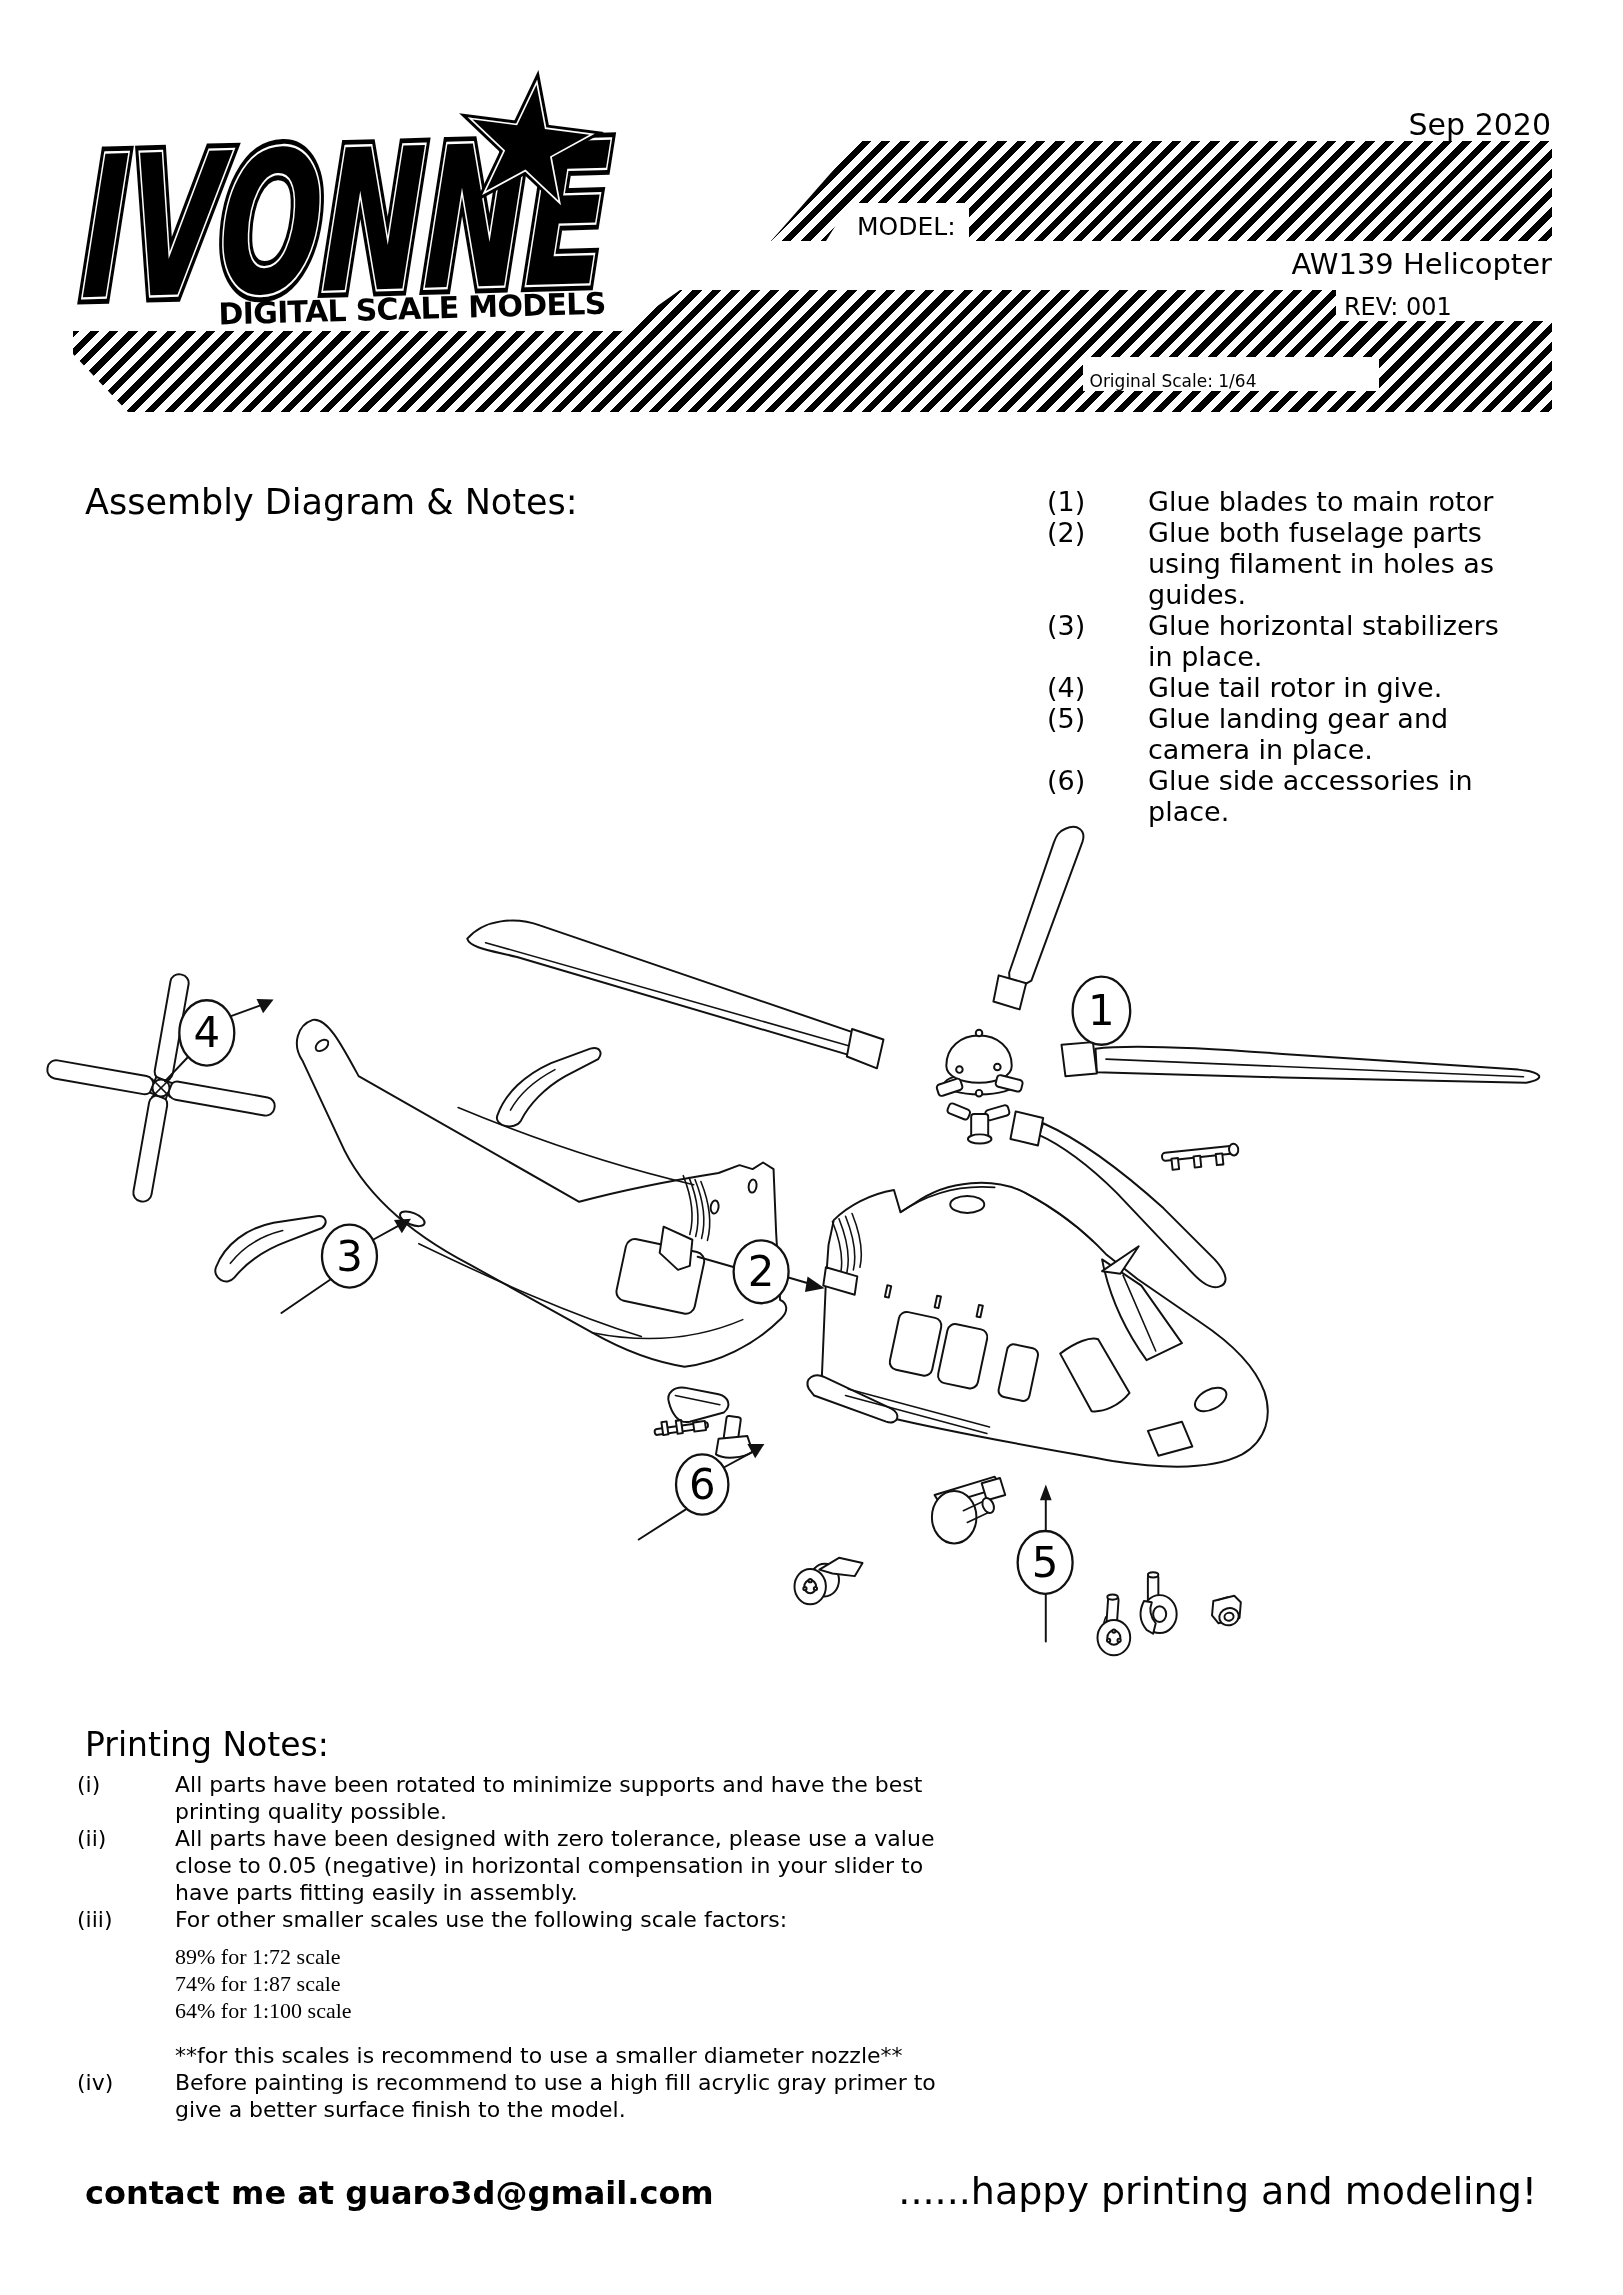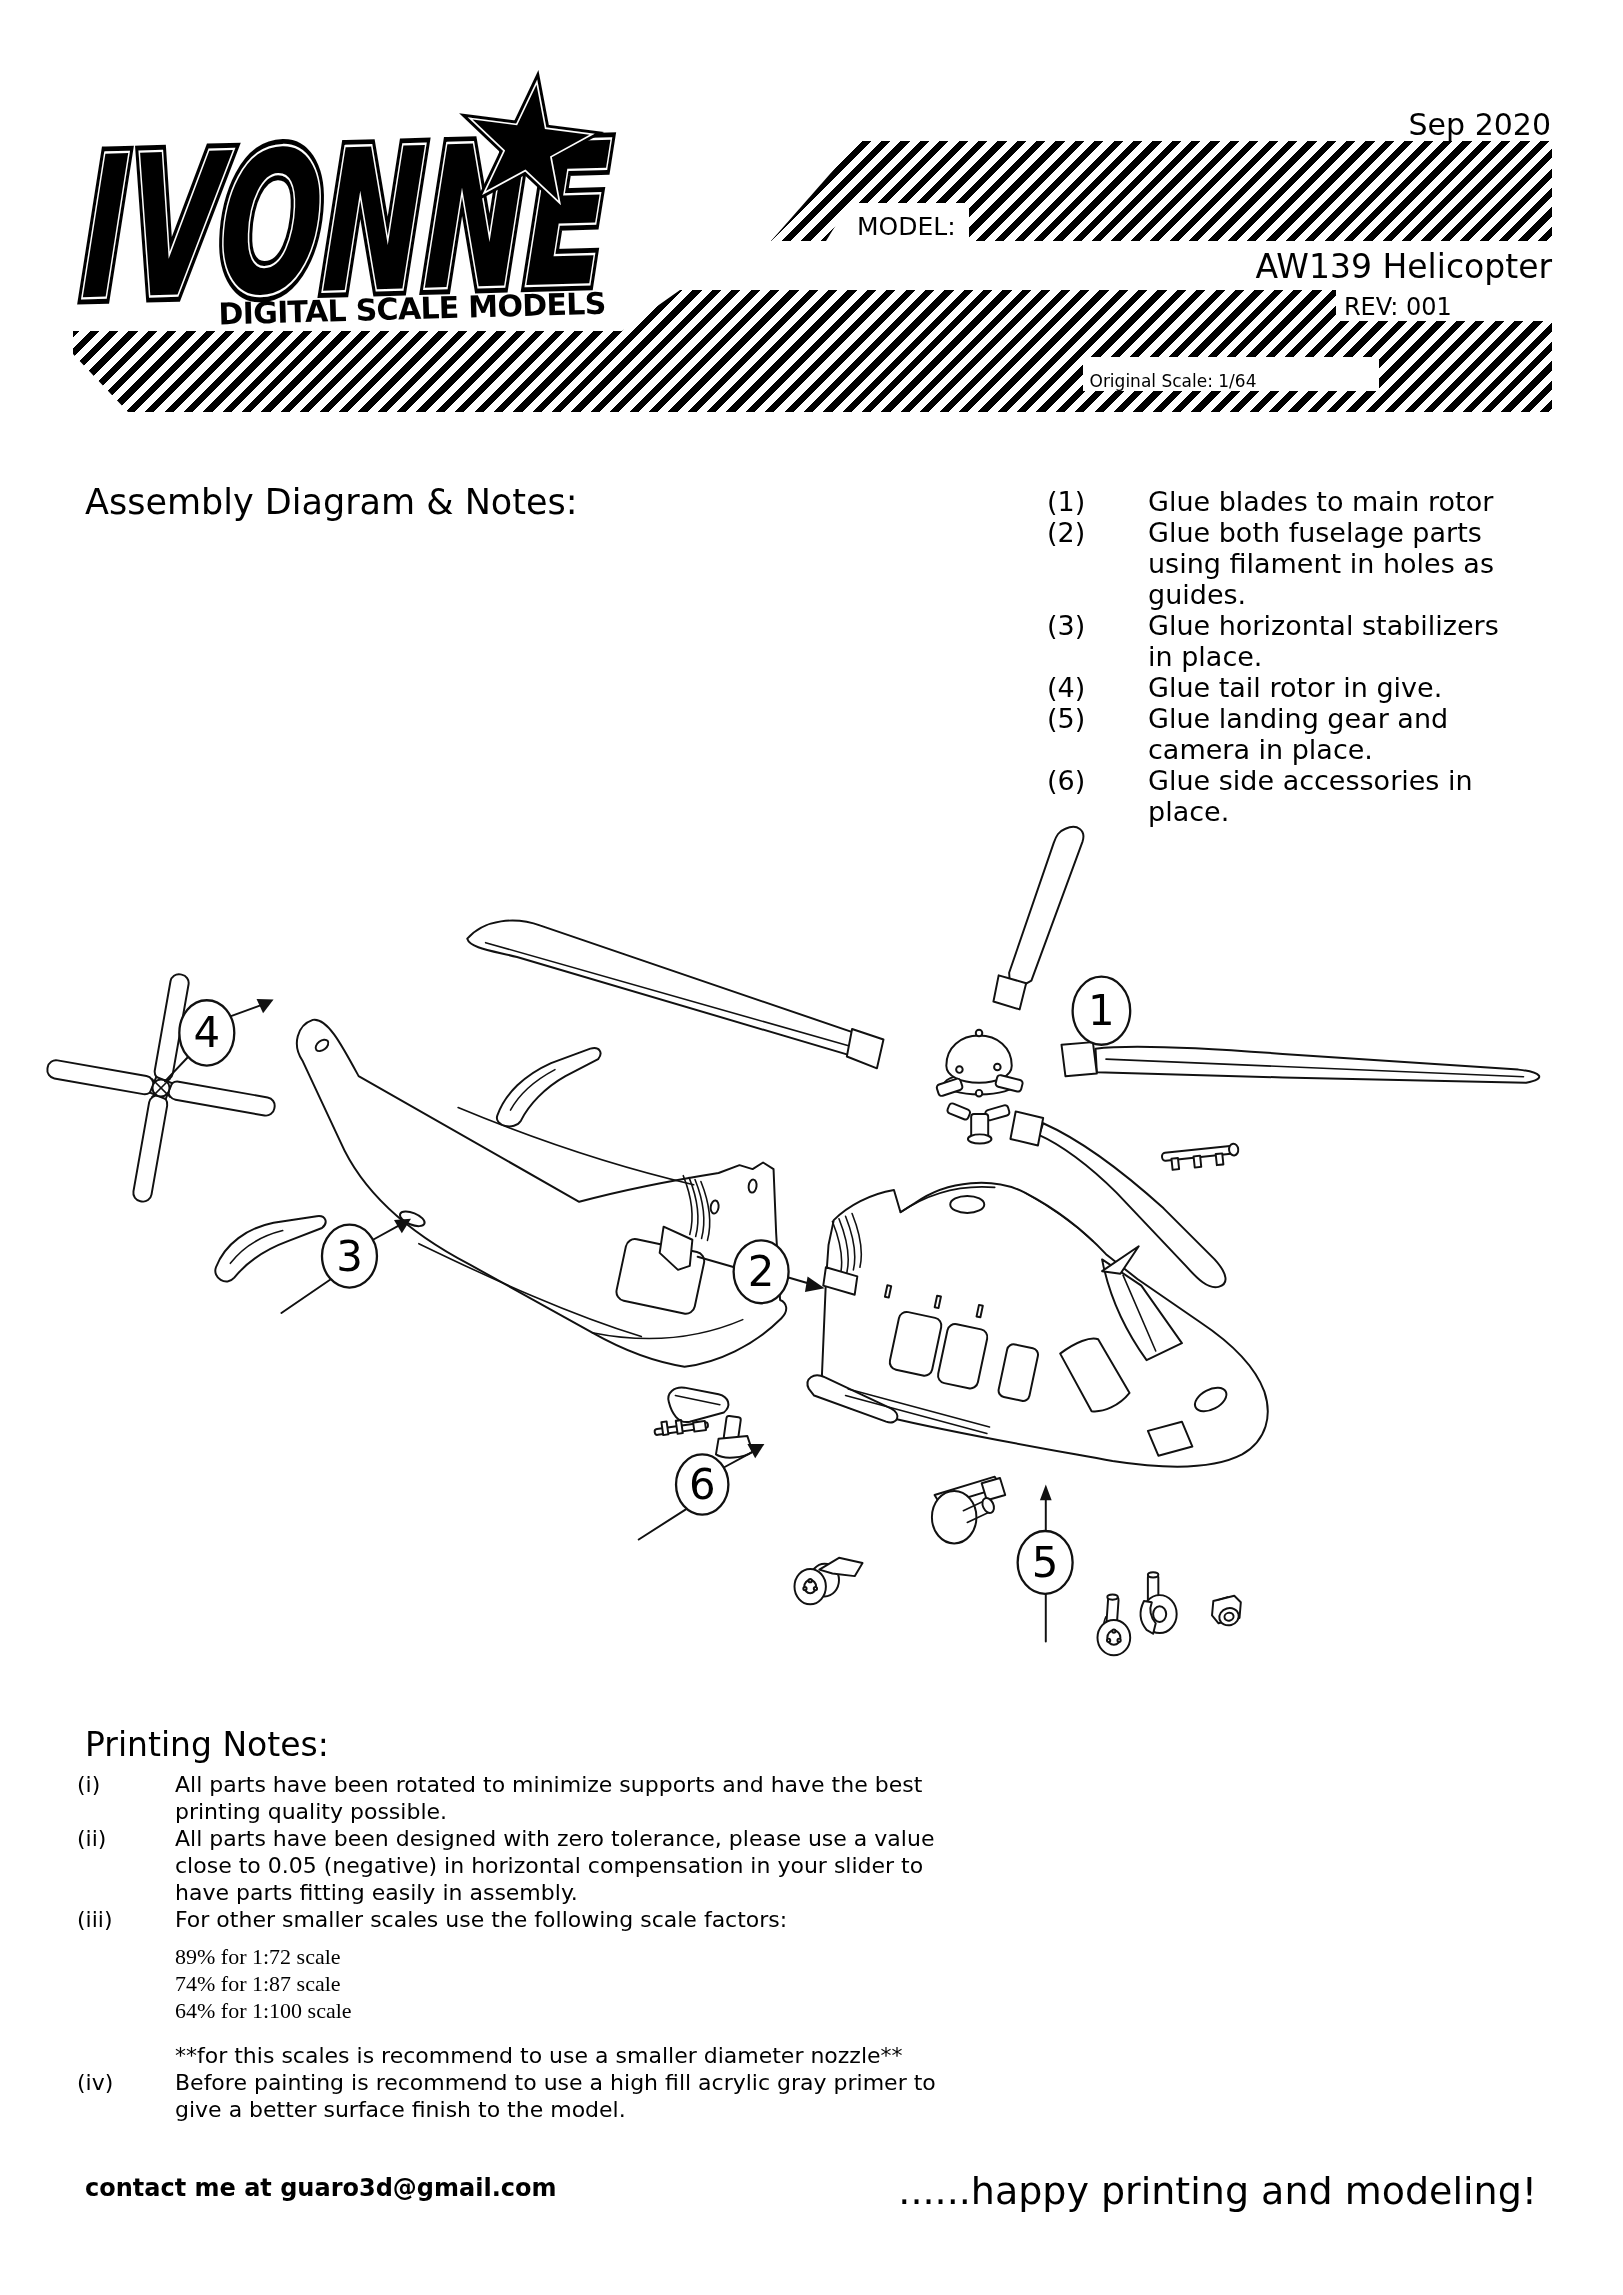--- a/index.html
+++ b/index.html
@@ -27,21 +27,21 @@
     clip-path: polygon(23.6px 0, 100% 0, 100% 100%, 0 100%);
     font-size:25px; padding-left:0; box-sizing:border-box;
   }
   .model-box span { margin-left:31px; }
   .rev-box  { left:1336px; top:290px; width:217px; height:31px; font-size:24px; }
   .rev-box span { margin-left:7.9px; }
   .scale-box{ left:1083px; top:357px; width:296px; height:34px; font-size:17px; }
   .scale-box span { margin-left:6.5px; }
 
   .date { top:107px; right:72px; font-size:30px; }
-  .model-name { top:247px; right:71px; font-size:33px; }
+  .model-name { top:247px; right:71px; font-size:29px; }
 
   
   .logo { left:84px; top:84px; width:589px; height:275px; transform:rotate(-1.6deg); }
   .logo-word {
     position:absolute; left:5.2px; top:39px;
     font-style:italic; font-weight:900; font-size:196px; line-height:1;
     transform:scaleX(0.62) skewX(-6deg); transform-origin:left top; white-space:nowrap;
   }
   .stroke-out { -webkit-text-stroke:14.4px #000; color:#000; }
   .stroke-mid { -webkit-text-stroke:4.6px #fff;  color:#fff; }
@@ -64,21 +64,21 @@
   
   .pn-title { left:85px; top:1725px; font-size:33px; }
   .pn-list  { left:77px; top:1771px; width:1047px; font-size:22px; line-height:27px; }
   .pn-row   { display:flex; }
   .pn-num   { width:98px; flex:0 0 98px; }
   .pn-text  { white-space:pre-line; width:936px; }
   .gap1 { margin-top:10px;font-family:Liberation Serif, serif; }
   .gap2 { margin-top:18.3px; }
 
   
-  .contact { left:85px; top:2174px; font-size:24px; font-weight:700; }
+  .contact { left:85px; top:2174px; font-size:32px; font-weight:700; }
   .tagline { top:2169px; right:86px; font-size:38px; }
 
   
   .diagram { left:0; top:818px; width:1623px; height:871px; }
   .ln   { fill:none; stroke:#111; stroke-width:3; stroke-linecap:round; stroke-linejoin:round; }
   .pt   { fill:#fff; stroke:#111; stroke-width:3; stroke-linecap:round; stroke-linejoin:round; }
   .thin { fill:none; stroke:#111; stroke-width:2.4; stroke-linecap:round; }
   .callout { fill:#fff; stroke:#111; stroke-width:3.5; }
   .callout-num { font-family:"DejaVu Sans",sans-serif; font-size:64px; fill:#000; text-anchor:middle; }
   .arrowhead { fill:#111; stroke:none; }

